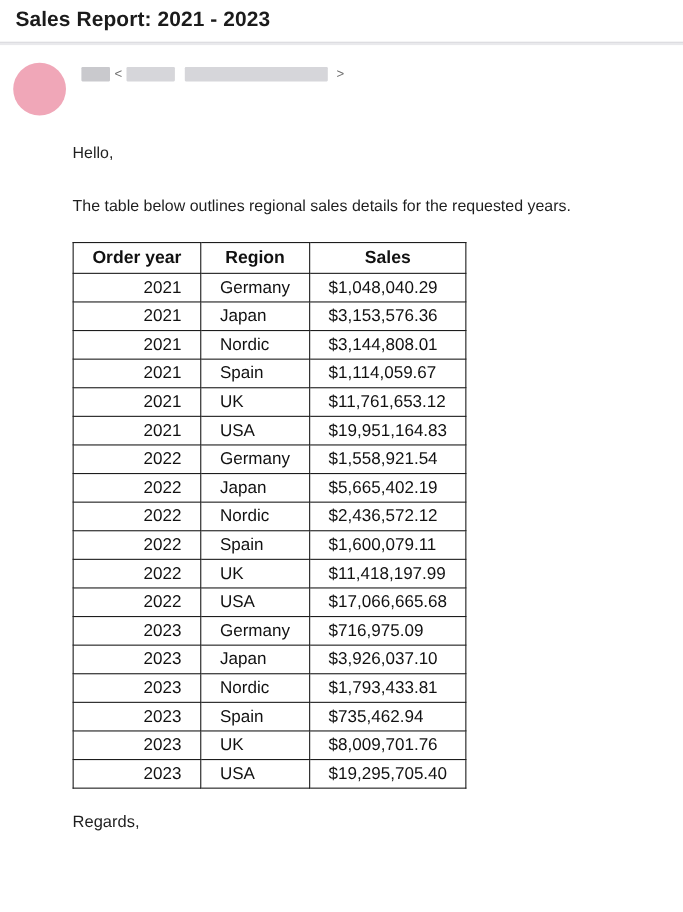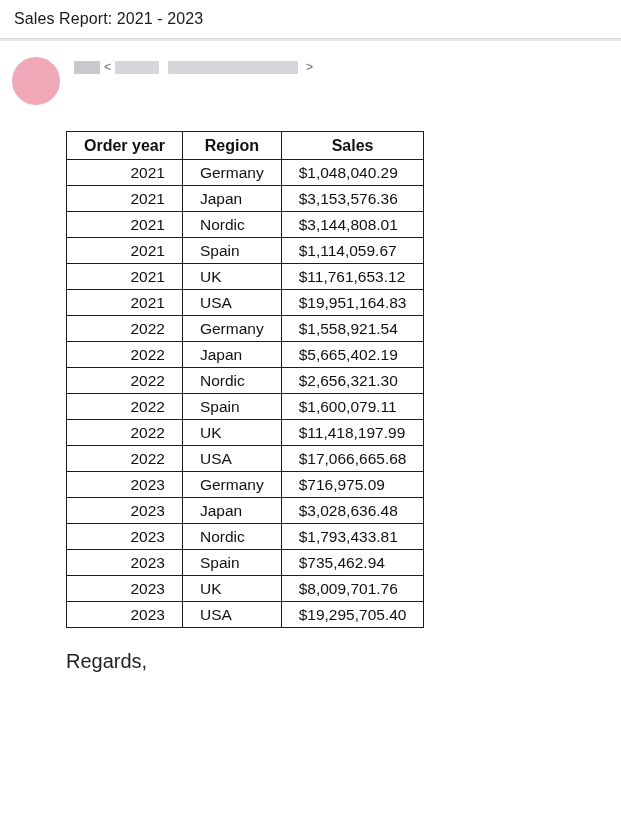--- a/index.html
+++ b/index.html
@@ -18,22 +18,22 @@
 
   
   .mail-header {
     height: 38px;
     padding: 0 14px;
     display: flex;
     align-items: center;
     box-sizing: border-box;
   }
   .mail-subject {
-    font-size: 16px;
-    font-weight: normal;
+    font-size: 19px;
+    font-weight: bold;
     color: #1b1b1b;
     letter-spacing: 0.1px;
   }
   .header-rule {
     height: 3px;
     background: #e9e9ec;
     border-top: 1px solid #dcdce0;
     box-sizing: border-box;
   }
 
@@ -142,21 +142,21 @@
   }
   .col-year  { width: 106px; }
   .col-region{ width: 70px; }
   .col-sales { width: 126px; }
 
   td.year   { text-align: right; }
   td.region { text-align: left; }
   td.sales  { text-align: left; }
 
   .sign {
-    font-size: 20px;
+    font-size: 15px;
     color: #1f1f1f;
     margin: 22px 0 0 0;
   }
   .sign.second { margin-top: 17px; }
 </style>
 </head>
 <body>
 
 <div class="mail-header">
   <span class="mail-subject">Sales Report: 2021 - 2023</span>
@@ -171,20 +171,22 @@
       <span class="angle">&lt;</span>
       <span class="redact lighter" style="width:44px;"></span>
       <span style="display:inline-block;width:9px;"></span>
       <span class="redact lighter" style="width:130px;"></span>
       <span class="angle" style="margin-left:8px;">&gt;</span>
     </div>
   </div>
 </div>
 
 <div class="body-wrap">
+  <p class="para">Hello,</p>
+  <p class="para tight">The table below outlines regional sales details for the requested years.</p>
 
   <table class="sales">
     <colgroup>
       <col class="col-year">
       <col class="col-region">
       <col class="col-sales">
     </colgroup>
     <thead>
       <tr>
         <th>Order year</th>
@@ -229,21 +231,21 @@
         <td class="sales">$1,558,921.54</td>
       </tr>
       <tr>
         <td class="year">2022</td>
         <td class="region">Japan</td>
         <td class="sales">$5,665,402.19</td>
       </tr>
       <tr>
         <td class="year">2022</td>
         <td class="region">Nordic</td>
-        <td class="sales">$2,656,321.30</td>
+        <td class="sales">$2,436,572.12</td>
       </tr>
       <tr>
         <td class="year">2022</td>
         <td class="region">Spain</td>
         <td class="sales">$1,600,079.11</td>
       </tr>
       <tr>
         <td class="year">2022</td>
         <td class="region">UK</td>
         <td class="sales">$11,418,197.99</td>
@@ -254,21 +256,21 @@
         <td class="sales">$17,066,665.68</td>
       </tr>
       <tr>
         <td class="year">2023</td>
         <td class="region">Germany</td>
         <td class="sales">$716,975.09</td>
       </tr>
       <tr>
         <td class="year">2023</td>
         <td class="region">Japan</td>
-        <td class="sales">$3,028,636.48</td>
+        <td class="sales">$3,926,037.10</td>
       </tr>
       <tr>
         <td class="year">2023</td>
         <td class="region">Nordic</td>
         <td class="sales">$1,793,433.81</td>
       </tr>
       <tr>
         <td class="year">2023</td>
         <td class="region">Spain</td>
         <td class="sales">$735,462.94</td>

